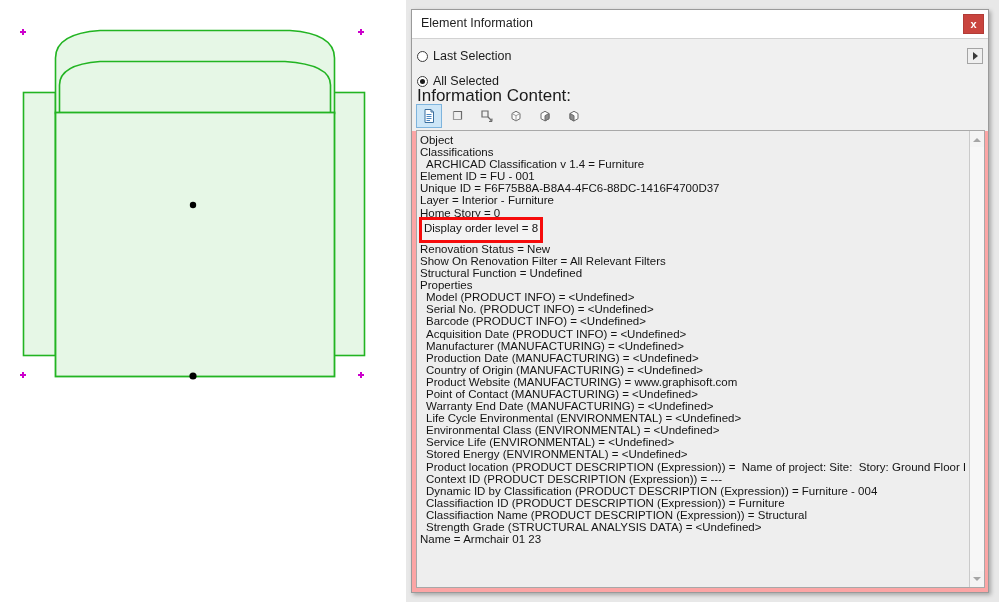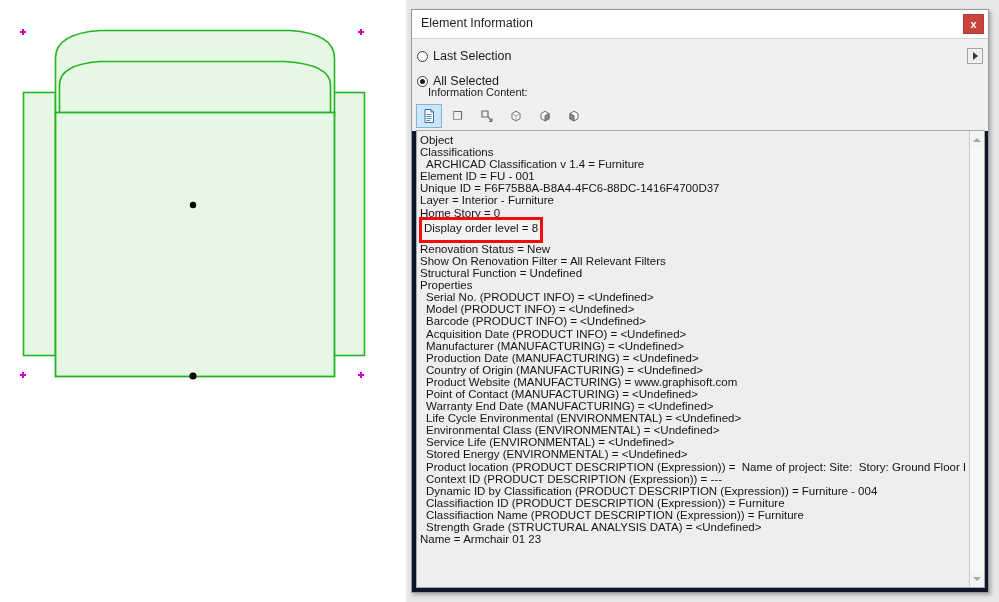--- a/index.html
+++ b/index.html
@@ -23,21 +23,21 @@
   #right-gutter {
     position: absolute; left: 406px; top: 0;
     width: 593px; height: 602px;
     background: #e8e8e8;
   }
 
   
   #dialog {
     position: absolute; left: 411px; top: 9px;
     width: 578px; height: 584px;
-    background: #0f172a;
+    background: #fca5a5;
     border: 1px solid #9a9a9a;
     box-shadow: 2px 2px 4px rgba(0,0,0,0.28);
     box-sizing: border-box;
   }
   .title-bar {
     position: absolute; left: 0; top: 0;
     width: 100%; height: 29px;
     background: #ffffff;
     border-bottom: 1px solid #d2d2d2;
     box-sizing: border-box;
@@ -86,22 +86,22 @@
     width: 5px; height: 5px;
     border-radius: 50%;
     background: #1a1a1a;
   }
   .radio-label {
     margin-left: 5px;
     font-size: 12.5px; color: #1a1a1a;
     white-space: nowrap;
   }
   .info-content-label {
-    position: absolute; left: 16px; top: 47px;
-    font-size: 11px; color: #1a1a1a;
+    position: absolute; left: 5px; top: 47px;
+    font-size: 17px; color: #1a1a1a;
     white-space: nowrap;
   }
   .expander-btn {
     position: absolute; right: 5px; top: 9px;
     width: 16px; height: 16px;
     background: #efefef;
     border: 1px solid #a4a4a4;
     box-sizing: border-box;
     display: flex; align-items: center; justify-content: center;
     cursor: pointer;
@@ -348,39 +348,39 @@
           <div class="info-line">Element ID = FU - 001</div>
           <div class="info-line">Unique ID = F6F75B8A-B8A4-4FC6-88DC-1416F4700D37</div>
           <div class="info-line">Layer = Interior - Furniture</div>
           <div class="info-line">Home Story = 0</div>
           <div class="info-line">Display order level = 8</div>
           <div class="info-line">Position = Undefined</div>
           <div class="info-line">Renovation Status = New</div>
           <div class="info-line">Show On Renovation Filter = All Relevant Filters</div>
           <div class="info-line">Structural Function = Undefined</div>
           <div class="info-line">Properties</div>
+          <div class="info-line indent-1">Model (PRODUCT INFO) = &lt;Undefined&gt;</div>
           <div class="info-line indent-1">Serial No. (PRODUCT INFO) = &lt;Undefined&gt;</div>
-          <div class="info-line indent-1">Model (PRODUCT INFO) = &lt;Undefined&gt;</div>
           <div class="info-line indent-1">Barcode (PRODUCT INFO) = &lt;Undefined&gt;</div>
           <div class="info-line indent-1">Acquisition Date (PRODUCT INFO) = &lt;Undefined&gt;</div>
           <div class="info-line indent-1">Manufacturer (MANUFACTURING) = &lt;Undefined&gt;</div>
           <div class="info-line indent-1">Production Date (MANUFACTURING) = &lt;Undefined&gt;</div>
           <div class="info-line indent-1">Country of Origin (MANUFACTURING) = &lt;Undefined&gt;</div>
           <div class="info-line indent-1">Product Website (MANUFACTURING) = www.graphisoft.com</div>
           <div class="info-line indent-1">Point of Contact (MANUFACTURING) = &lt;Undefined&gt;</div>
           <div class="info-line indent-1">Warranty End Date (MANUFACTURING) = &lt;Undefined&gt;</div>
           <div class="info-line indent-1">Life Cycle Environmental (ENVIRONMENTAL) = &lt;Undefined&gt;</div>
           <div class="info-line indent-1">Environmental Class (ENVIRONMENTAL) = &lt;Undefined&gt;</div>
           <div class="info-line indent-1">Service Life (ENVIRONMENTAL) = &lt;Undefined&gt;</div>
           <div class="info-line indent-1">Stored Energy (ENVIRONMENTAL) = &lt;Undefined&gt;</div>
           <div class="info-line indent-1">Product location (PRODUCT DESCRIPTION (Expression)) =  Name of project: Site:  Story: Ground Floor Room:</div>
           <div class="info-line indent-1">Context ID (PRODUCT DESCRIPTION (Expression)) = ---</div>
           <div class="info-line indent-1">Dynamic ID by Classification (PRODUCT DESCRIPTION (Expression)) = Furniture - 004</div>
           <div class="info-line indent-1">Classifiaction ID (PRODUCT DESCRIPTION (Expression)) = Furniture</div>
-          <div class="info-line indent-1">Classifiaction Name (PRODUCT DESCRIPTION (Expression)) = Furniture</div>
+          <div class="info-line indent-1">Classifiaction Name (PRODUCT DESCRIPTION (Expression)) = Structural</div>
           <div class="info-line indent-1">Strength Grade (STRUCTURAL ANALYSIS DATA) = &lt;Undefined&gt;</div>
           <div class="info-line">Name = Armchair 01 23</div>
         </div>
 
       <div class="red-mask-top"></div>
       <div class="red-mask-bot"></div>
       <div class="red-inner-white"></div>
       <div id="annot-text" class="info-line" style="position:absolute;left:7px;top:91px;">Display order level = 8</div>
       <div class="red-highlight"></div>
 

